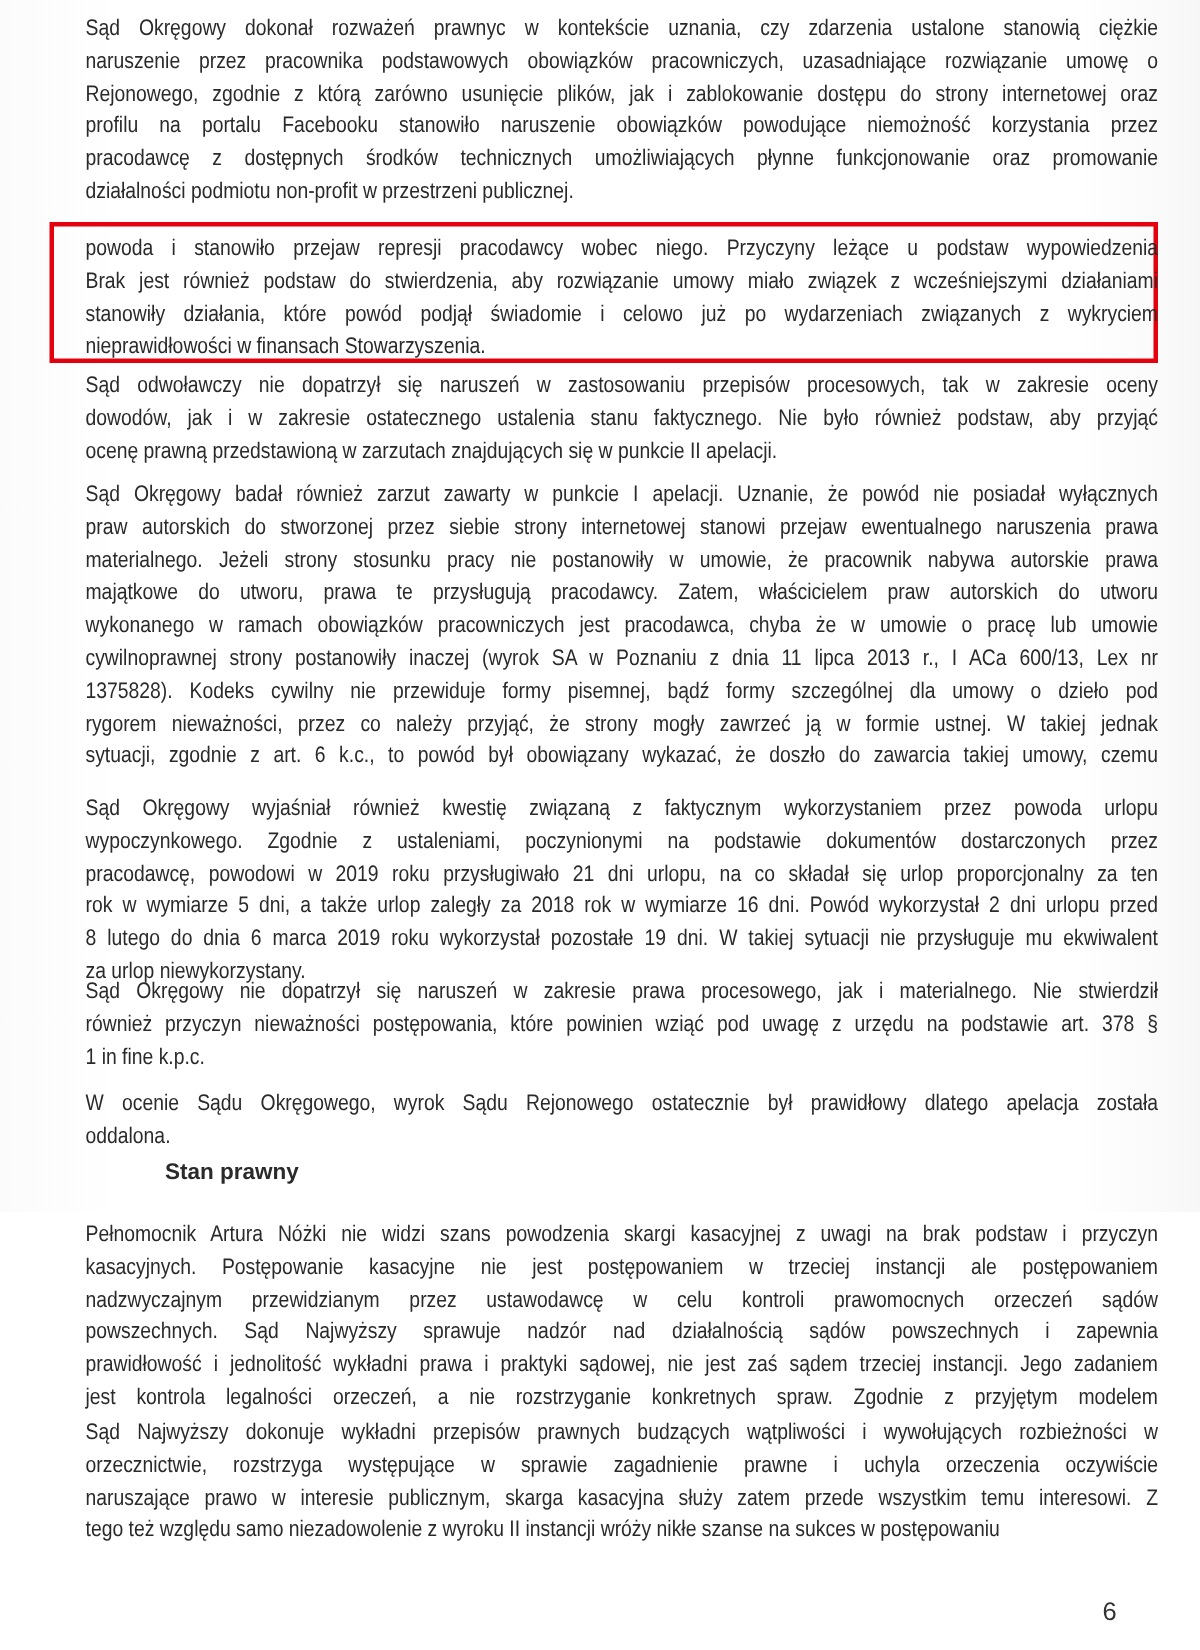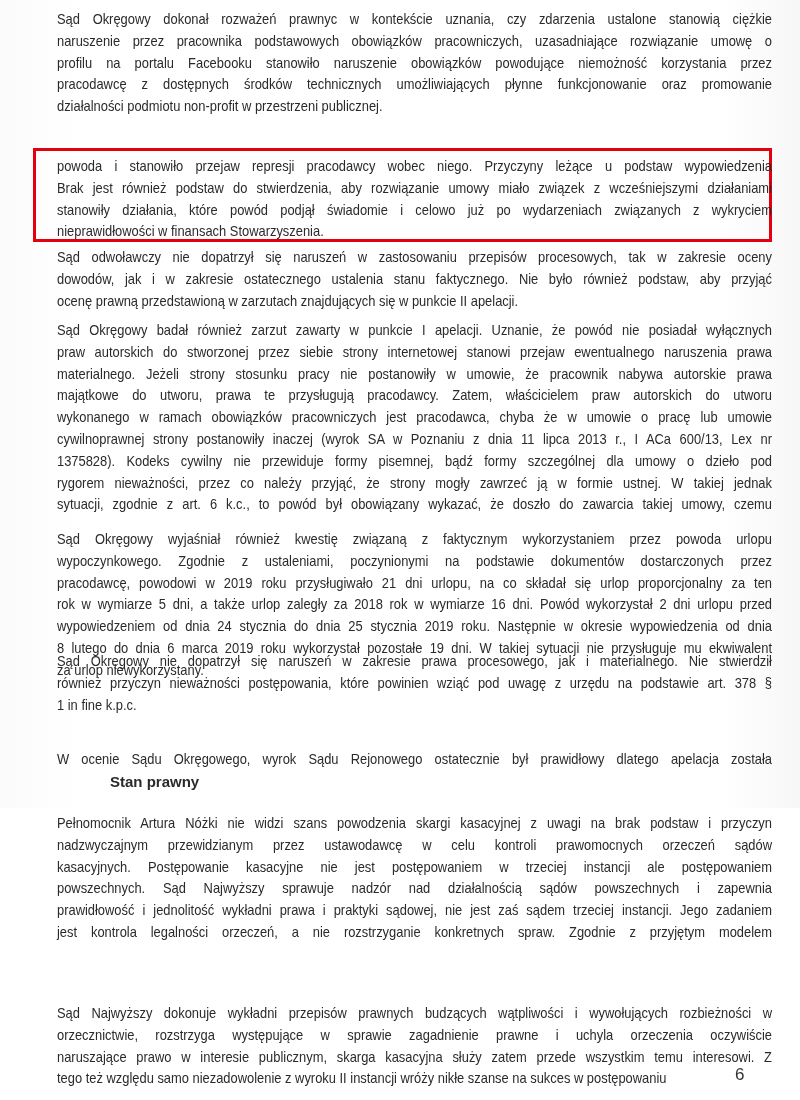--- a/index.html
+++ b/index.html
@@ -31,20 +31,23 @@
 <body>
 
 <div class="page">
 
   <div class="para" style="top:8px;">
       <div class="line j">
         <span class="txt" style="display: block; width: 831.395px; transform: scaleX(0.86); transform-origin: left center;">Sąd Okręgowy dokonał rozważeń prawnyc w kontekście uznania, czy zdarzenia ustalone stanowią ciężkie</span>
       </div>
       <div class="line j">
         <span class="txt" style="display: block; width: 831.395px; transform: scaleX(0.86); transform-origin: left center;">naruszenie przez pracownika podstawowych obowiązków pracowniczych, uzasadniające rozwiązanie umowę o</span>
+      </div>
+      <div class="line j">
+        <span class="txt" style="display: block; width: 831.395px; transform: scaleX(0.86); transform-origin: left center;">Rejonowego, zgodnie z którą zarówno usunięcie plików, jak i zablokowanie dostępu do strony internetowej oraz</span>
       </div>
       <div class="line j">
         <span class="txt" style="display: block; width: 831.395px; transform: scaleX(0.86); transform-origin: left center;">profilu na portalu Facebooku stanowiło naruszenie obowiązków powodujące niemożność korzystania przez</span>
       </div>
       <div class="line j">
         <span class="txt" style="display: block; width: 831.395px; transform: scaleX(0.86); transform-origin: left center;">pracodawcę z dostępnych środków technicznych umożliwiających płynne funkcjonowanie oraz promowanie</span>
       </div>
       <div class="line last"><span class="txt" style="display: inline-block; white-space: nowrap; transform: scaleX(0.86);">działalności podmiotu non-profit w przestrzeni publicznej.</span></div>
     </div>
 
@@ -109,68 +112,66 @@
       <div class="line j">
         <span class="txt" style="display: block; width: 831.395px; transform: scaleX(0.86); transform-origin: left center;">wypoczynkowego. Zgodnie z ustaleniami, poczynionymi na podstawie dokumentów dostarczonych przez</span>
       </div>
       <div class="line j">
         <span class="txt" style="display: block; width: 831.395px; transform: scaleX(0.86); transform-origin: left center;">pracodawcę, powodowi w 2019 roku przysługiwało 21 dni urlopu, na co składał się urlop proporcjonalny za ten</span>
       </div>
       <div class="line j">
         <span class="txt" style="display: block; width: 831.395px; transform: scaleX(0.86); transform-origin: left center;">rok w wymiarze 5 dni, a także urlop zaległy za 2018 rok w wymiarze 16 dni. Powód wykorzystał 2 dni urlopu przed</span>
       </div>
       <div class="line j">
-        <span class="txt" style="display: block; width: 831.395px; transform: scaleX(0.86); transform-origin: left center;">wypowiedzeniem od dnia 24 stycznia do dnia 25 stycznia 2019 roku. Następnie w okresie wypowiedzenia od dnia</span>
-      </div>
-      <div class="line j">
         <span class="txt" style="display: block; width: 831.395px; transform: scaleX(0.86); transform-origin: left center;">8 lutego do dnia 6 marca 2019 roku wykorzystał pozostałe 19 dni. W takiej sytuacji nie przysługuje mu ekwiwalent</span>
       </div>
       <div class="line last"><span class="txt" style="display: inline-block; white-space: nowrap; transform: scaleX(0.86);">za urlop niewykorzystany.</span></div>
     </div>
 
   <div class="para" style="top:650px;">
       <div class="line j">
         <span class="txt" style="display: block; width: 831.395px; transform: scaleX(0.86); transform-origin: left center;">Sąd Okręgowy nie dopatrzył się naruszeń w zakresie prawa procesowego, jak i materialnego. Nie stwierdził</span>
       </div>
       <div class="line j">
         <span class="txt" style="display: block; width: 831.395px; transform: scaleX(0.86); transform-origin: left center;">również przyczyn nieważności postępowania, które powinien wziąć pod uwagę z urzędu na podstawie art. 378 §</span>
       </div>
       <div class="line last"><span class="txt" style="display: inline-block; white-space: nowrap; transform: scaleX(0.86);">1 in fine k.p.c.</span></div>
     </div>
 
-  <div class="para" style="top:725px;margin-top:23px;">
+  <div class="para" style="top:725px;">
       <div class="line j">
         <span class="txt" style="display: block; width: 831.395px; transform: scaleX(0.86); transform-origin: left center;">W ocenie Sądu Okręgowego, wyrok Sądu Rejonowego ostatecznie był prawidłowy dlatego apelacja została</span>
       </div>
+      <div class="line last"><span class="txt" style="display: inline-block; white-space: nowrap; transform: scaleX(0.86);">oddalona.</span></div>
     </div>
 
   <div class="heading">Stan prawny</div>
 
   <div class="para" style="top:812px;">
       <div class="line j">
         <span class="txt" style="display: block; width: 831.395px; transform: scaleX(0.86); transform-origin: left center;">Pełnomocnik Artura Nóżki nie widzi szans powodzenia skargi kasacyjnej z uwagi na brak podstaw i przyczyn</span>
       </div>
       <div class="line j">
-        <span class="txt" style="display: block; width: 831.395px; transform: scaleX(0.86); transform-origin: left center;">nadzwyczajnym przewidzianym przez ustawodawcę w celu kontroli prawomocnych orzeczeń sądów</span>
+        <span class="txt" style="display: block; width: 831.395px; transform: scaleX(0.86); transform-origin: left center;">kasacyjnych. Postępowanie kasacyjne nie jest postępowaniem w trzeciej instancji ale postępowaniem</span>
       </div>
       <div class="line j">
-        <span class="txt" style="display: block; width: 831.395px; transform: scaleX(0.86); transform-origin: left center;">kasacyjnych. Postępowanie kasacyjne nie jest postępowaniem w trzeciej instancji ale postępowaniem</span>
+        <span class="txt" style="display: block; width: 831.395px; transform: scaleX(0.86); transform-origin: left center;">nadzwyczajnym przewidzianym przez ustawodawcę w celu kontroli prawomocnych orzeczeń sądów</span>
       </div>
       <div class="line j">
         <span class="txt" style="display: block; width: 831.395px; transform: scaleX(0.86); transform-origin: left center;">powszechnych. Sąd Najwyższy sprawuje nadzór nad działalnością sądów powszechnych i zapewnia</span>
       </div>
       <div class="line j">
         <span class="txt" style="display: block; width: 831.395px; transform: scaleX(0.86); transform-origin: left center;">prawidłowość i jednolitość wykładni prawa i praktyki sądowej, nie jest zaś sądem trzeciej instancji. Jego zadaniem</span>
       </div>
       <div class="line j">
         <span class="txt" style="display: block; width: 831.395px; transform: scaleX(0.86); transform-origin: left center;">jest kontrola legalności orzeczeń, a nie rozstrzyganie konkretnych spraw. Zgodnie z przyjętym modelem</span>
       </div>
     </div>
 
-  <div class="para" style="top:1002px;">
+  <div class="para" style="top:944px;">
       <div class="line j">
         <span class="txt" style="display: block; width: 831.395px; transform: scaleX(0.86); transform-origin: left center;">Sąd Najwyższy dokonuje wykładni przepisów prawnych budzących wątpliwości i wywołujących rozbieżności w</span>
       </div>
       <div class="line j">
         <span class="txt" style="display: block; width: 831.395px; transform: scaleX(0.86); transform-origin: left center;">orzecznictwie, rozstrzyga występujące w sprawie zagadnienie prawne i uchyla orzeczenia oczywiście</span>
       </div>
       <div class="line j">
         <span class="txt" style="display: block; width: 831.395px; transform: scaleX(0.86); transform-origin: left center;">naruszające prawo w interesie publicznym, skarga kasacyjna służy zatem przede wszystkim temu interesowi. Z</span>
       </div>
       <div class="line last"><span class="txt" style="display: inline-block; white-space: nowrap; transform: scaleX(0.86);">tego też względu samo niezadowolenie z wyroku II instancji wróży nikłe szanse na sukces w postępowaniu</span></div>

